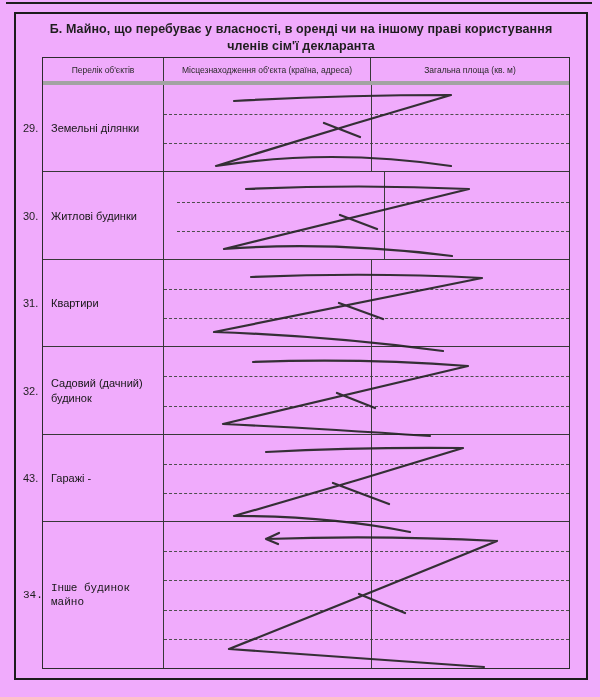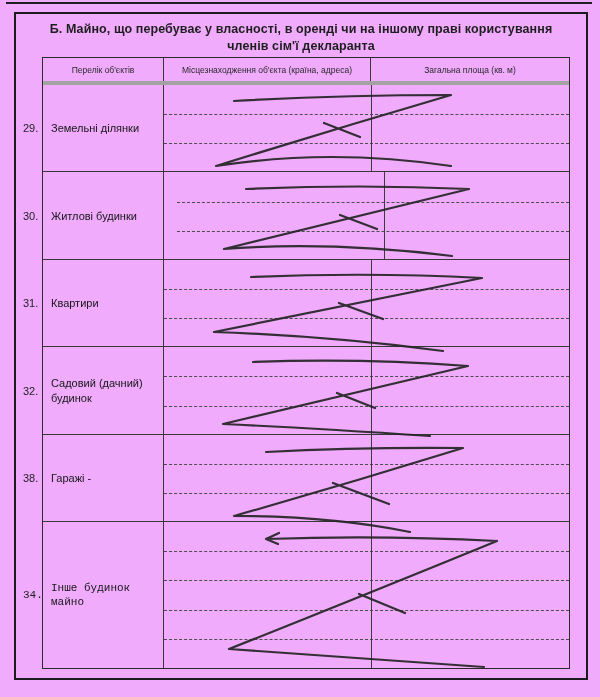--- a/index.html
+++ b/index.html
@@ -133,21 +133,21 @@
           <div class="label-cell">
             <span>Садовий (дачний) будинок</span>
           </div>
           <div class="entry-area">
             <div class="sub-row-line" style="top: 29.15px;"></div>
             <div class="sub-row-line" style="top: 58.3px;"></div>
             <div class="column-divider"></div>
           </div>
         </div>
         <div class="section" style="height: 87.45px;">
-          <div class="row-number">38.</div>
+          <div class="row-number">43.</div>
           <div class="label-cell">
             <span>Гаражі -</span>
           </div>
           <div class="entry-area">
             <div class="sub-row-line" style="top: 29.15px;"></div>
             <div class="sub-row-line" style="top: 58.3px;"></div>
             <div class="column-divider"></div>
           </div>
         </div>
         <div class="section last" style="height: 145.75px; font-family: Liberation Mono, monospace;">

